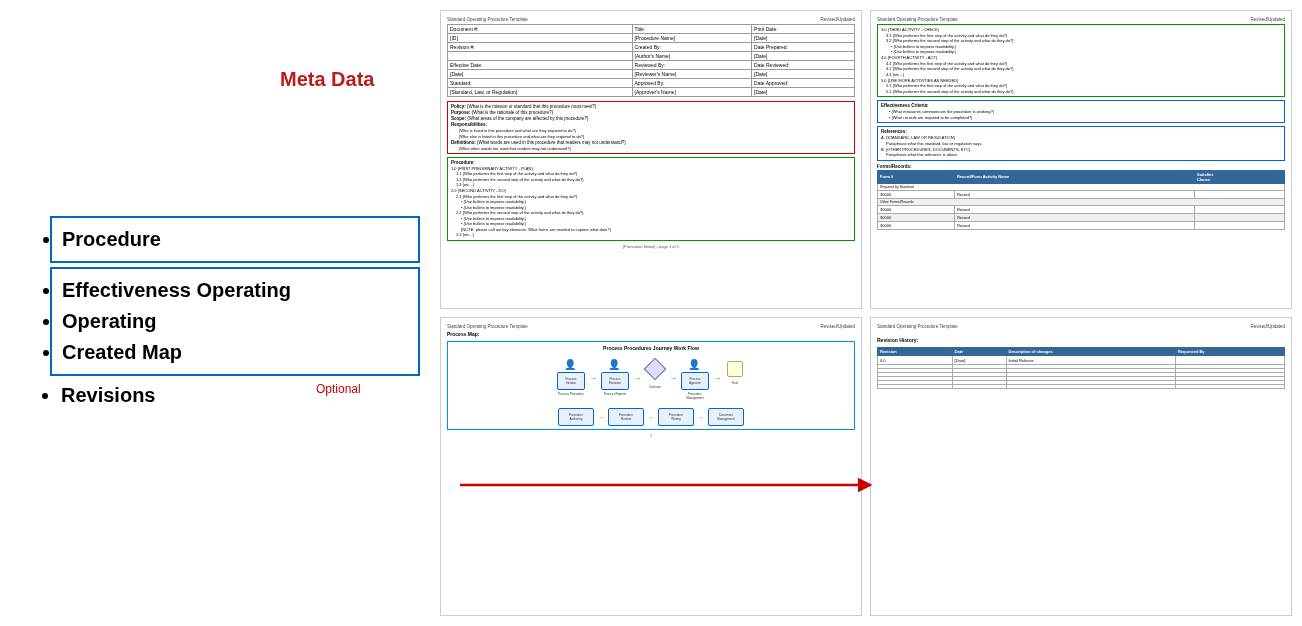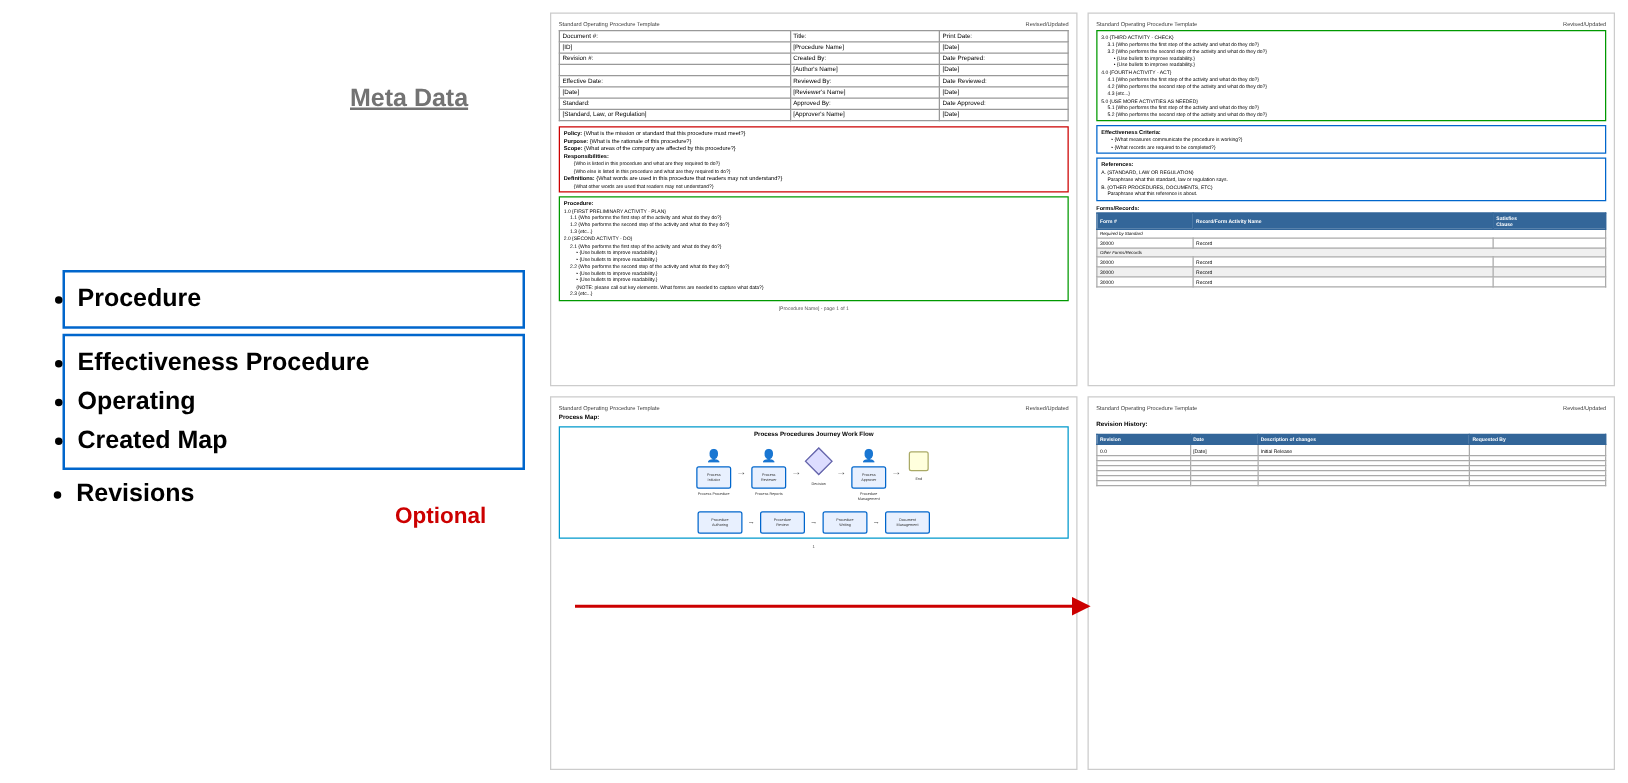--- a/index.html
+++ b/index.html
@@ -41,35 +41,34 @@
       margin-bottom: 4px;
     }
 
     .blue-box {
       border: 2px solid #0066cc;
       padding: 6px 10px;
       margin-bottom: 4px;
     }
 
     .meta-data-label {
-      color: #737373;
+      color: #b91c1c;
       font-size: 20px;
       font-weight: bold;
       position: absolute;
       top: 68px;
       left: 280px;
-      text-decoration: underline;
     }
 
     .optional-label {
       color: #cc0000;
-      font-size: 18px;
-      font-weight: bold;
+      font-size: 12px;
+      font-weight: normal;
       position: absolute;
-      top: 402px;
+      top: 382px;
       left: 316px;
     }
 
     .revisions-li {
       margin-top: 4px;
       position: relative;
       margin-left: 11px;
     }
 
     
@@ -213,21 +212,21 @@
 
 <div class="left-panel">
   <ul class="bullet-list">
 
 
     <div class="blue-box">
       <li>Procedure</li>
     </div>
 
     <div class="blue-box">
-      <li>Effectiveness Procedure</li>
+      <li>Effectiveness Operating</li>
       <li>Operating</li>
       <li>Created Map</li>
     </div>
     <li class="revisions-li"><strong>Revisions</strong></li>
   </ul>
 
   <span class="meta-data-label">Meta Data</span>
 
   <span class="optional-label">Optional</span>
 </div>

